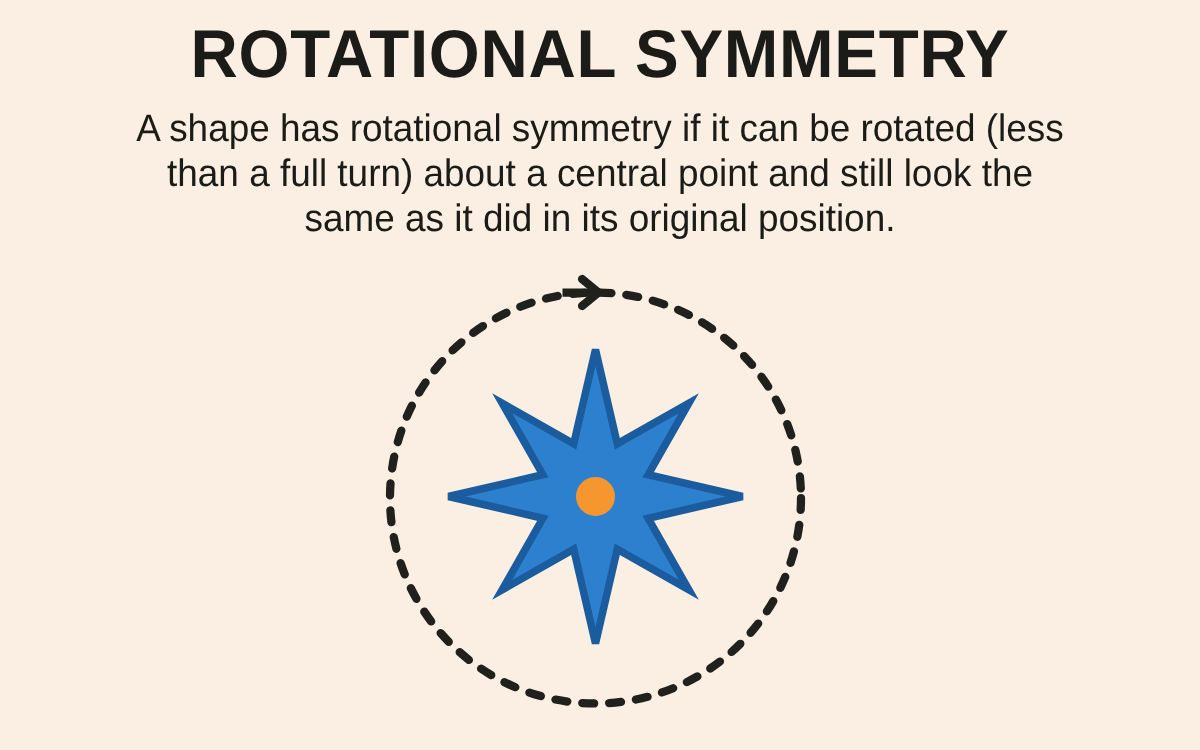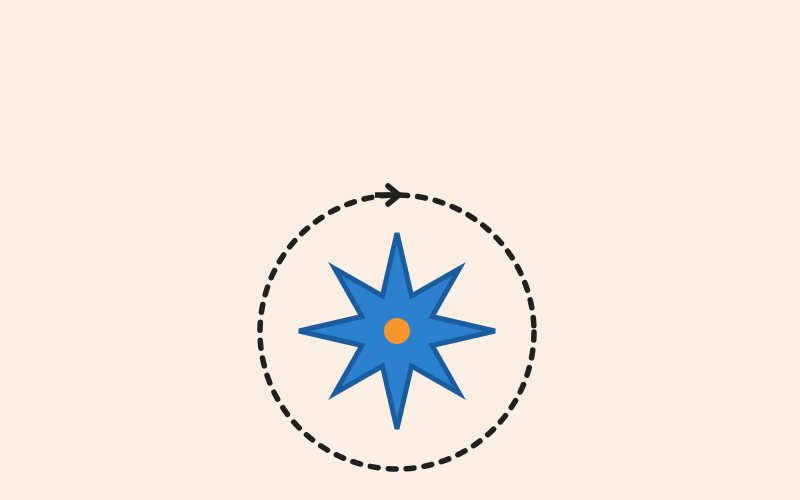--- a/index.html
+++ b/index.html
@@ -67,20 +67,28 @@
   }
   .figure svg {
     display: block;
   }
 </style>
 </head>
 <body>
 
 <div class="infographic">
 
+  <div class="header">
+    <h1 class="title">ROTATIONAL SYMMETRY</h1>
+    <p class="subtitle">
+      <span class="line">A shape has rotational symmetry if it can be rotated (less</span>
+      <span class="line">than a full turn) about a central point and still look the</span>
+      <span class="line">same as it did in its original position.</span>
+    </p>
+  </div>
 
   <div class="figure">
     <svg width="300" height="310" viewBox="0 0 300 310">
 
       <circle id="rot-circle" cx="147" cy="157" r="137" fill="none" stroke="#20201C" stroke-width="5.5" stroke-linecap="round" stroke-dasharray="8 10"></circle>
 
       <g id="rot-arrow">
         <line id="rot-arrow-shaft" x1="125" y1="20" x2="146" y2="20" stroke-width="5.5" stroke-linecap="butt" stroke="#20201C"></line>
         <polyline id="rot-arrow-head" points="138,11 149,20 138,29" fill="none" stroke-width="5.5" stroke-linecap="round" stroke-linejoin="miter" stroke="#20201C"></polyline>
       </g>

